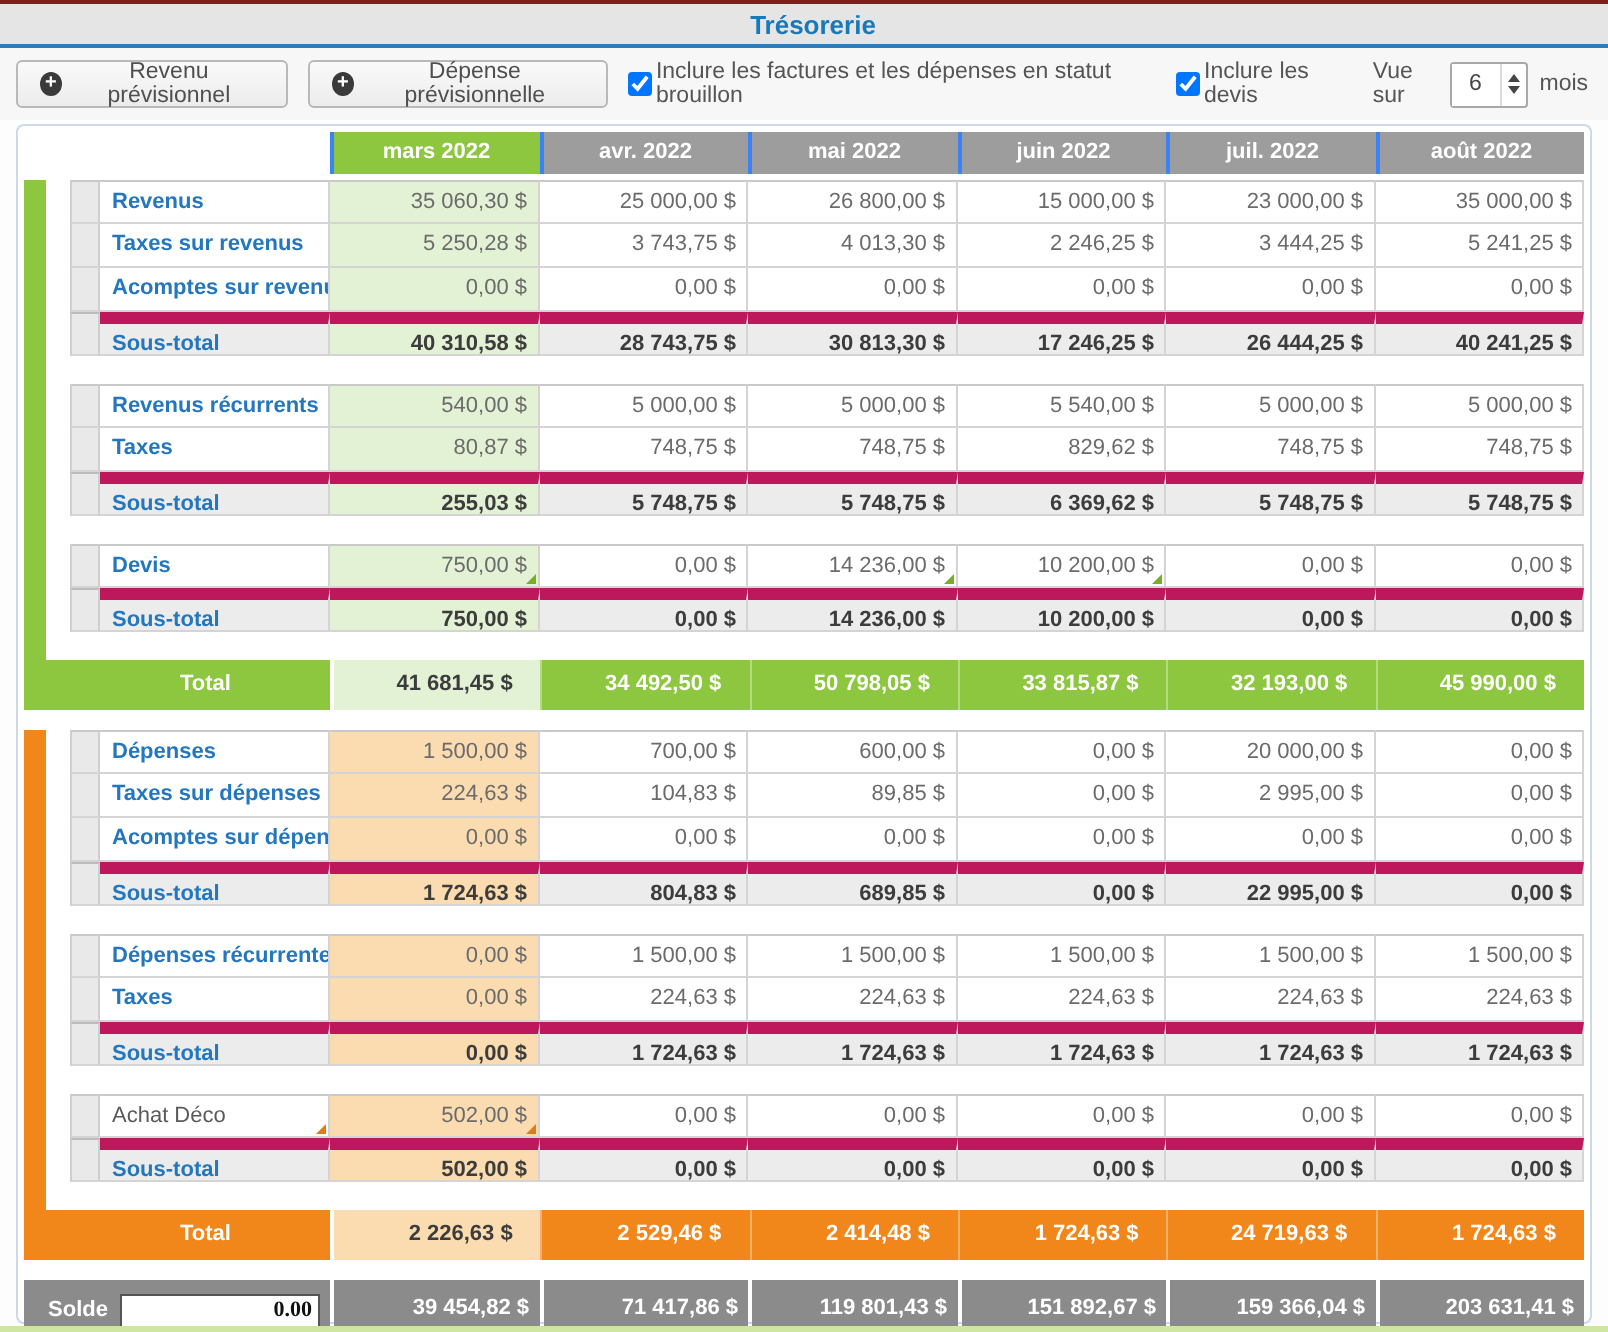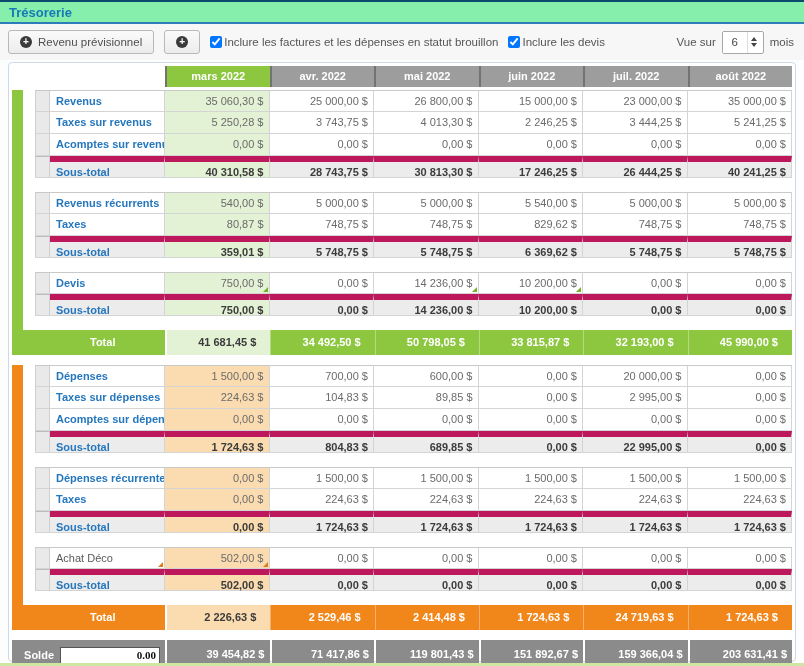--- a/index.html
+++ b/index.html
@@ -8,25 +8,26 @@
     font-family: "Liberation Sans", sans-serif;
     background: #fdfdfd;
     position: relative;
     overflow: hidden;
     font-size: 11px;
     color: #555;
   }
   
   .titlebar {
     height: 24px;
-    background: #86efac;
-    border-top: 2px solid #0c4a6e;
+    background: #e5e5e5;
+    border-top: 2px solid #7f1d1d;
     border-bottom: 2px solid #2e7cb9;
     display: flex; align-items: center;
     padding-left: 9px;
+    justify-content: center;
   }
   .titlebar h1 { font-size: 13px; font-weight: bold; color: #1778ba; }
   
   .toolbar {
     height: 36px;
     background: #f7f7f7;
     display: flex; align-items: center;
     padding: 0 10px 0 8px;
     gap: 10px;
   }
@@ -66,21 +67,21 @@
     background: #fff;
     border: 1px solid #cbd9e8;
     border-radius: 4px;
     padding: 3px;
     height: 600px;
   }
   
   .thead { display: flex; height: 21px; margin-bottom: 3px; }
   .corner { width: 153px; }
   .mhead {
-    flex: 1; border-left: 2px solid #737373;
+    flex: 1; border-left: 2px solid #3b82f6;
     background: #9d9d9d; color: #fff;
     font-weight: bold; text-align: center; line-height: 21px; font-size: 11px;
   }
   .mhead.current { background: #8dc63f; }
   
   .block { position: relative; padding-left: 0; }
   .block::before {
     content: ""; position: absolute; left: 0; top: 0; bottom: 0;
     width: 11px; background: var(--accent);
   }
@@ -168,20 +169,21 @@
   <h1>Trésorerie</h1>
 </div>
 
 <div class="toolbar">
   <button class="btn">
     <span class="add-ic">+</span>
     <span>Revenu prévisionnel</span>
   </button>
   <button class="btn">
     <span class="add-ic">+</span>
+    <span>Dépense prévisionnelle</span>
   </button>
   <label class="cb">
     <input type="checkbox" checked="" style="">
     <span>Inclure les factures et les dépenses en statut brouillon</span>
   </label>
   <label class="cb">
     <input type="checkbox" checked="" style="">
     <span>Inclure les devis</span>
   </label>
   <div class="viewsel">
@@ -267,21 +269,21 @@
           <div class="vcell first">80,87 $</div>
           <div class="vcell">748,75 $</div>
           <div class="vcell">748,75 $</div>
           <div class="vcell">829,62 $</div>
           <div class="vcell">748,75 $</div>
           <div class="vcell">748,75 $</div>
         </div>
         <div class="trow subtotal">
           <div class="grip"></div>
           <div class="rlabel">Sous-total</div>
-          <div class="vcell first">359,01 $</div>
+          <div class="vcell first">255,03 $</div>
           <div class="vcell">5 748,75 $</div>
           <div class="vcell">5 748,75 $</div>
           <div class="vcell">6 369,62 $</div>
           <div class="vcell">5 748,75 $</div>
           <div class="vcell">5 748,75 $</div>
         </div>
       </div>
       <div class="section">
         <div class="trow data">
           <div class="grip"></div>

